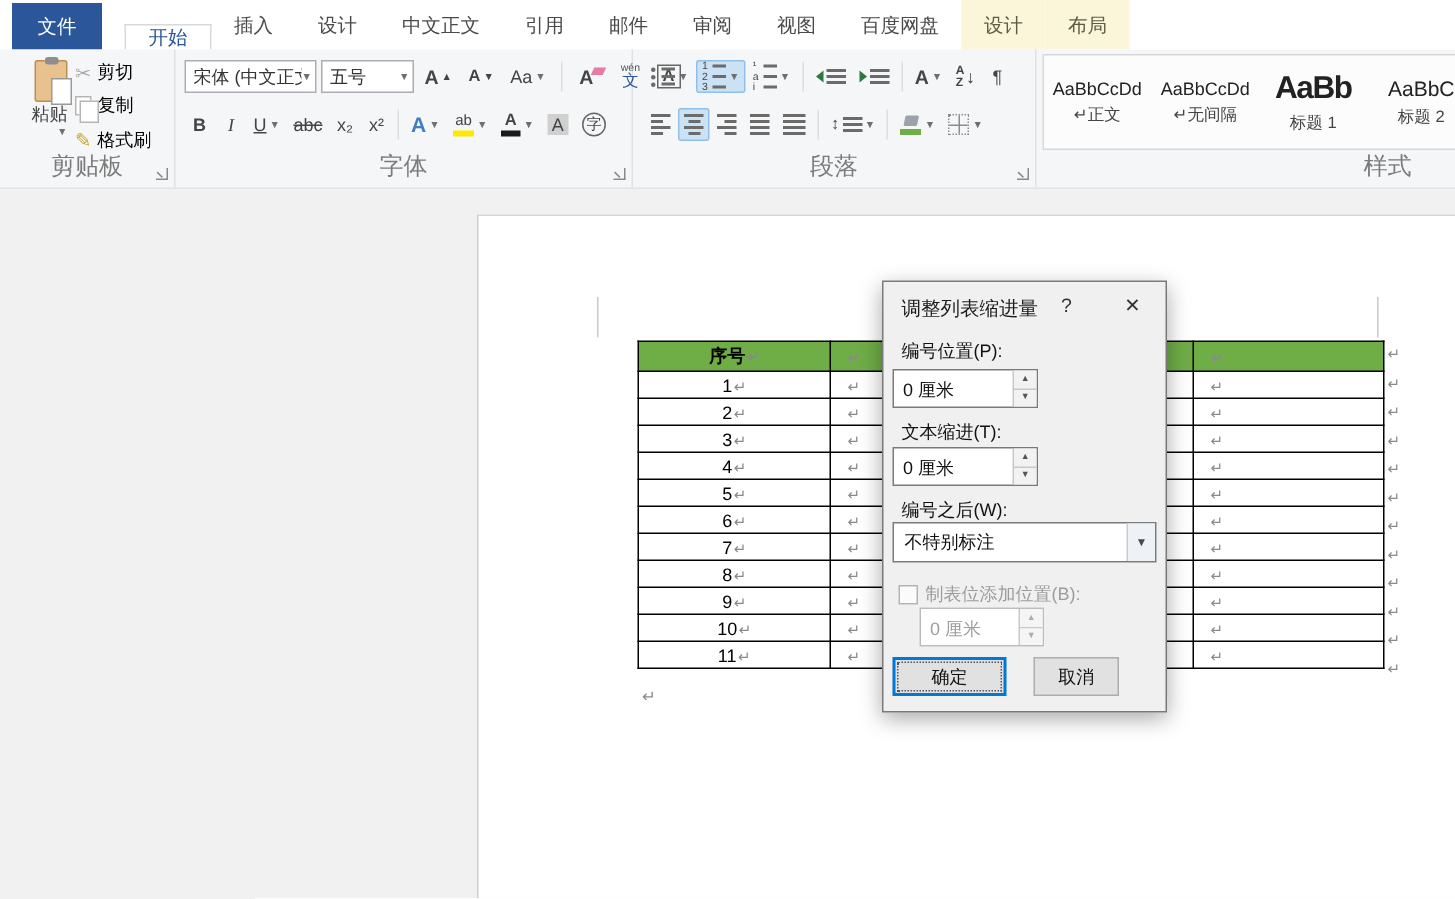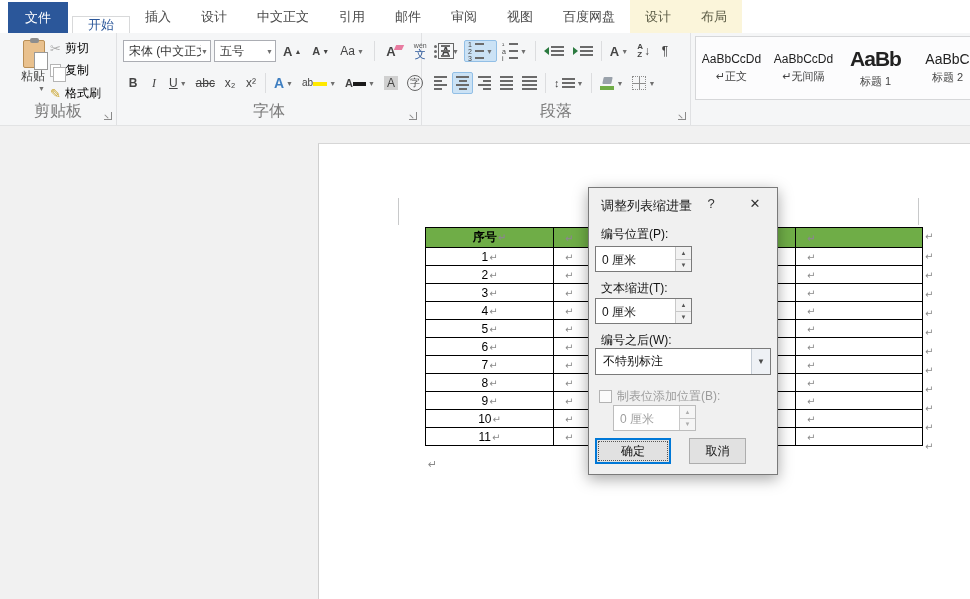--- a/index.html
+++ b/index.html
@@ -3,21 +3,21 @@
 <meta charset="utf-8">
 <style>
   * { box-sizing:border-box; margin:0; padding:0; }
   html,body { width:970px; height:599px; overflow:hidden; }
   body { font-family:"Liberation Sans","DejaVu Sans",sans-serif; }
   .app { position:relative; width:970px; height:599px; background:#fff; overflow:hidden; }
 
   
   .tabbar { position:absolute; top:0; left:0; right:0; height:33px; background:#fff; display:flex; align-items:stretch; }
   .tab { display:flex; align-items:center; padding:0 15px; font-size:13px; color:#4a4a4a; cursor:default; }
-  .tab.file { background:#2b579a; color:#fff; margin:2px 4px 0 8px; padding:0 17px; }
+  .tab.file { background:#2b579a; color:#fff; margin:2px 15px 0 8px; padding:0 17px; }
   .tab.active { color:#2b579a; background:#fff; border:1px solid #d8d9da; border-bottom:none; margin-top:16px; }
   .tab.contextual { background:#fbf5da; color:#5c5c46; }
 
   
   .ribbon { position:absolute; top:33px; left:0; right:0; height:93px; background:#f5f6f7; border-bottom:1px solid #e2e3e4; }
   .group { position:absolute; top:0; bottom:0; border-right:1px solid #e0e1e3; }
   .glabel { position:absolute; bottom:3px; left:0; right:0; text-align:center; font-size:16px; color:#7b7b7b; }
   .launcher { position:absolute; bottom:5px; right:4px; width:8px; height:8px; border-right:1px solid #8a8a8a; border-bottom:1px solid #8a8a8a; }
   .launcher:before { content:""; position:absolute; right:2px; bottom:2px; width:5px; height:1px; background:#8a8a8a; transform:rotate(45deg); }
 
@@ -39,21 +39,21 @@
   .copyicon:before { content:""; position:absolute; left:2px; top:2px; width:11px; height:13px; border:1px solid #b5b5b5; background:#fff; }
   .fmticon { color:#c9a227; font-size:13px; }
 
   
   .g-font { left:117px; width:305px; }
   .combo { display:flex; align-items:center; height:22px; background:#fff; border:1px solid #abadb3; font-size:12px; color:#333; padding:0 2px 0 5px; white-space:nowrap; overflow:hidden; }
   .combo .cval { flex:1; overflow:hidden; }
   .glyph-a { font-size:13px; font-weight:bold; }
   .sup-mini { font-size:7px; vertical-align:super; }
   .fx-a { color:#3f7fc1; font-weight:bold; font-size:14px; }
-  .hl-icon,.fc-icon { display:inline-flex; flex-direction:row; align-items:center; line-height:1; }
+  .hl-icon,.fc-icon { display:inline-flex; flex-direction:column; align-items:center; line-height:1; }
   .hl-icon .bar { width:14px; height:4px; background:#ffe900; margin-top:1px; }
   .fc-icon .bar { width:13px; height:4px; background:#1a1a1a; margin-top:1px; }
   .shade-a { background:#d0d0d0; padding:0 3px; font-size:12px; }
   .enclose { display:inline-flex; width:16px; height:16px; border:1px solid #666; border-radius:50%; align-items:center; justify-content:center; font-size:10px; }
   .boxed-a { display:inline-flex; width:16px; height:16px; border:1px solid #666; align-items:center; justify-content:center; font-size:11px; font-weight:bold; }
   .phon { display:inline-flex; flex-direction:column; align-items:center; line-height:1; color:#2b579a; }
   .phon .top { font-size:7px; color:#555; }
   .phon .bot { font-size:11px; }
   .clear-a { position:relative; font-weight:bold; font-size:13px; }
   .clear-a .eraser { position:absolute; right:-7px; top:1px; width:8px; height:5px; background:#e87ba0; transform:skewX(-25deg); }
@@ -413,20 +413,21 @@
         </div>
         <div class="style-item">
           <span class="prev h1">AaBb</span>
           <span class="sname">标题 1</span>
         </div>
         <div class="style-item">
           <span class="prev" style="font-size:14px;">AaBbC</span>
           <span class="sname">标题 2</span>
         </div>
       </div>
+      <div class="glabel">样式</div>
     </section>
   </div>
 
   <div class="workspace">
     <div class="pagepane"></div>
     <div class="tick tl"></div>
     <div class="tick tr"></div>
 
     <table class="doctable">
       <colgroup>

